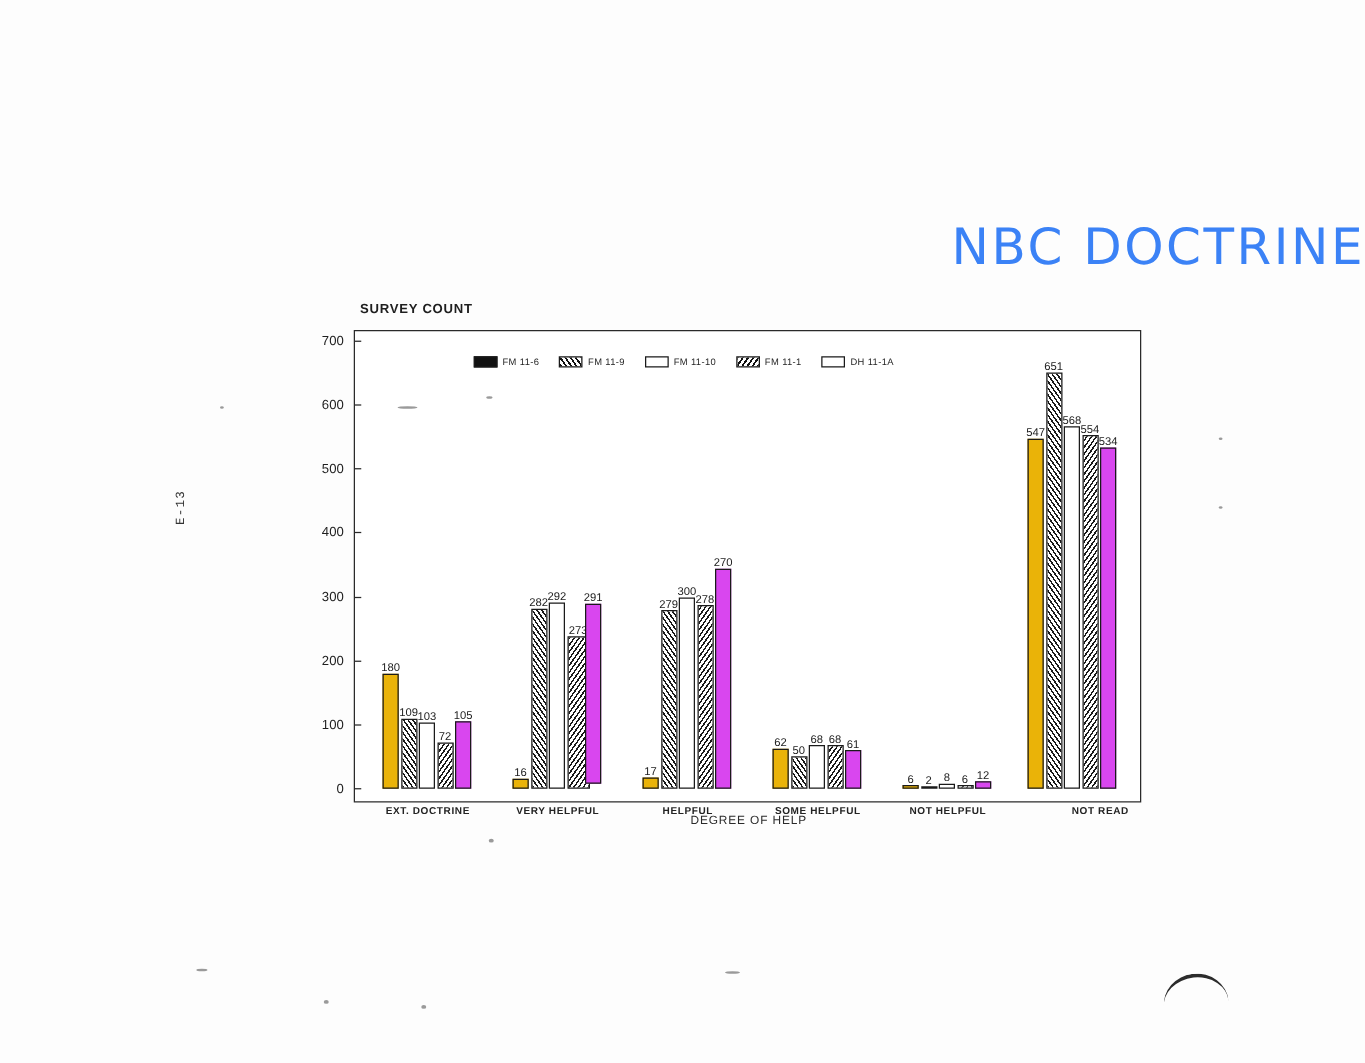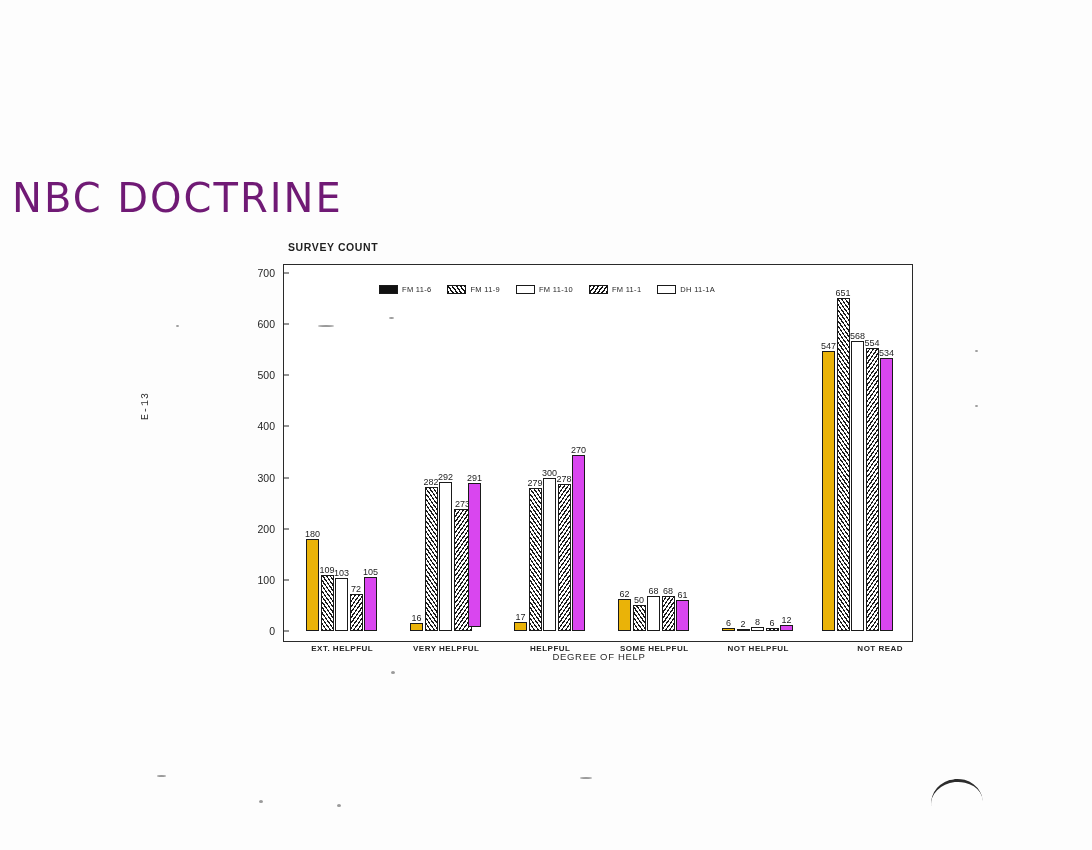--- a/index.html
+++ b/index.html
@@ -33,24 +33,24 @@
     transform-origin: left top;
     white-space: nowrap;
     font-family: "Liberation Mono", monospace;
   }
 
   .chart-title {
     position: absolute;
     left: 12px;
     right: 0;
     top: 175px;
-    text-align: left;
+    text-align: right;
     font-size: 40px;
     letter-spacing: 2px;
-    color: #701a75;
+    color: #3b82f6;
     font-family: "DejaVu Sans", sans-serif;
     font-weight: 400;
   }
 
   
   .chart-area {
     position: absolute;
     left: 283px;
     top: 264px;
     width: 630px;
@@ -269,21 +269,21 @@
           </div>
           <div class="bar b-open" style="left: 29px; height: 52.6771px; bottom: 12px;">
             <span class="bar-value">103</span>
           </div>
           <div class="bar b-hatch-l" style="left: 43.5px; height: 36.8229px; bottom: 12px;">
             <span class="bar-value">72</span>
           </div>
           <div class="bar b-open2" style="left: 58px; height: 53.7px; bottom: 12px;">
             <span class="bar-value">105</span>
           </div>
-          <div class="group-label" style="top: auto; bottom: -10px;">EXT. HELPFUL</div>
+          <div class="group-label" style="top: auto; bottom: -10px;">EXT. DOCTRINE</div>
         </div>
         <div class="group" style="left: 126px; width: 72.5px;">
           <div class="bar b-solid" style="left: 0px; height: 8.18286px; bottom: 12px;">
             <span class="bar-value">16</span>
           </div>
           <div class="bar b-hatch-r" style="left: 14.5px; height: 144.223px; bottom: 12px;">
             <span class="bar-value">282</span>
           </div>
           <div class="bar b-open" style="left: 29px; height: 149.337px; bottom: 12px;">
             <span class="bar-value">292</span>

